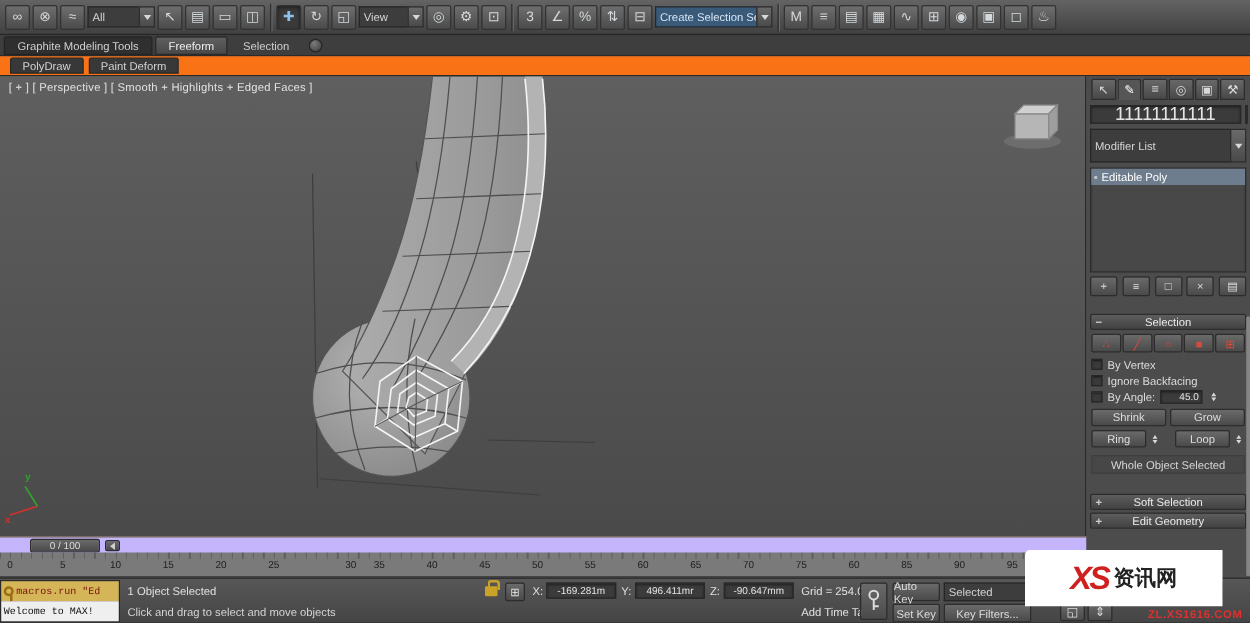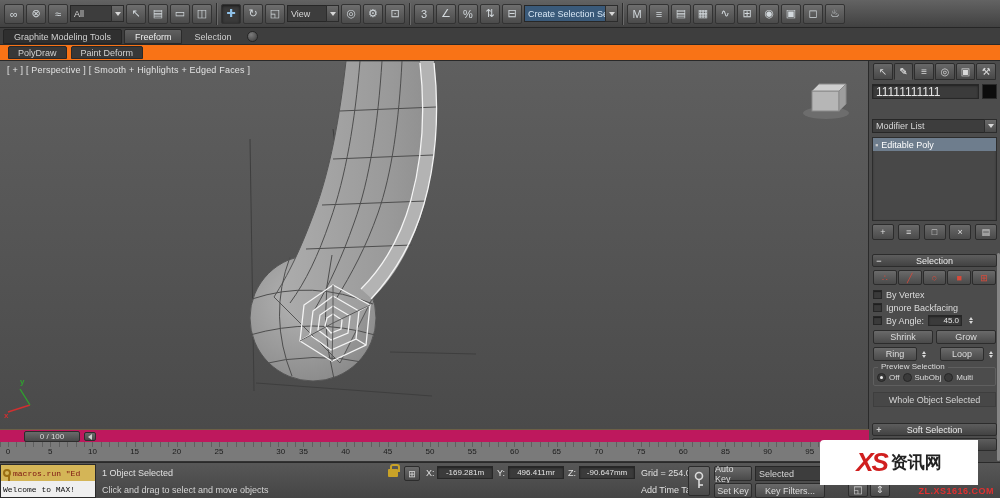--- a/index.html
+++ b/index.html
@@ -58,21 +58,21 @@
   .axis-label { position:absolute; font-size:8px; font-weight:bold; }
 
   
   .cmd-panel { position:absolute; left:869px; top:61px; width:131px; height:401px; background:#4c4c4c;
      padding:0 3px; overflow:hidden; font-size:9px; }
   .cmd-tabs { height:21px; display:flex; gap:1px; padding:2px 1px 0; }
   .cmd-tab { flex:1; height:17px; background:linear-gradient(#686868,#484848); border:1px solid #2d2d2d;
      border-radius:2px 2px 0 0; display:flex; align-items:center; justify-content:center; font-size:10px; color:#d8d8d8; }
   .cmd-tab.active { background:#565656; border-bottom-color:#565656; color:#fff; }
   .name-row { display:flex; gap:3px; margin-top:2px; height:15px; }
-  .name-field { flex:1; font-size:12px; display:flex; align-items:center; padding:0 3px; }
+  .name-field { flex:1; font-size:15px; display:flex; align-items:center; padding:0 19px; }
   .color-swatch { width:15px; height:15px; background:#0c0c0c; border:1px solid #2a2a2a; }
   .stack { margin-top:4px; height:84px; background:#484848; border:1px solid #2d2d2d; box-shadow:inset 0 1px 2px rgba(0,0,0,.3); }
   .stack-row { height:13px; display:flex; align-items:center; gap:3px; padding:0 2px; }
   .stack-row.selected { background:#6e7d8d; color:#fff; }
   .stack-tools { margin-top:3px; height:17px; display:flex; justify-content:space-between; }
   .stack-tools .btn3d { width:22px; height:16px; font-size:9px; }
   .rollout-head { height:13px; margin-top:2px; background:linear-gradient(#5d5d5d,#424242);
      border:1px solid #2c2c2c; border-radius:2px; display:flex; align-items:center; font-size:9px; color:#ececec; }
   .rollout-head .rtoggle { width:12px; text-align:center; font-weight:bold; color:#cfcfcf; }
   .rollout-head .rtitle { flex:1; text-align:center; padding-right:12px; }
@@ -87,21 +87,21 @@
   .rl-row .btn3d { width:44px; height:14px; font-size:9px; }
   .rl-row .spacer { flex:1; }
   .groupbox { border:1px solid #5f5f5f; border-radius:2px; margin-top:6px; padding:5px 3px 3px; position:relative; }
   .groupbox .gb-label { position:absolute; top:-6px; left:4px; background:#4c4c4c; padding:0 3px; font-size:8px; color:#dcdcdc; }
   .radio-row { display:flex; align-items:center; gap:3px; font-size:8px; color:#dcdcdc; }
   .whole-bar { margin-top:6px; height:15px; background:#474747; border:1px solid #3e3e3e;
      display:flex; align-items:center; justify-content:center; font-size:9px; color:#d6d6d6; }
   .panel-scroll { position:absolute; right:0; top:192px; width:3px; height:208px; background:#858585; border-radius:2px; }
 
   
-  .timeslider { position:absolute; left:0; top:429px; width:869px; height:18px; background:#be185d;
+  .timeslider { position:absolute; left:0; top:429px; width:869px; height:18px; background:#c4b5fd;
      border-top:1px solid #6c6046; border-bottom:1px solid #2c2c2c; display:flex; align-items:center; }
   .ts-handle { position:absolute; left:24px; top:1px; width:56px; height:11px; font-size:8px; }
   .ts-arrow { position:absolute; left:84px; top:2px; width:12px; height:9px; display:flex; align-items:center; justify-content:center; }
   .ruler { position:absolute; left:0; top:442px; width:869px; height:20px; background:#7a7a7a;
      border-bottom:1px solid #333;
      background-image:repeating-linear-gradient(90deg, rgba(0,0,0,.22) 0 1px, transparent 1px 8.44px);
      background-position:8px 0; background-size:100% 5px; background-repeat:repeat-x; }
   .tick-num { position:absolute; top:5px; font-size:8px; color:#1d1d1d; transform:translateX(-50%); }
 
   
@@ -282,21 +282,21 @@
       <span class="cmd-tab active">✎</span>
       <span class="cmd-tab">≡</span>
       <span class="cmd-tab">◎</span>
       <span class="cmd-tab">▣</span>
       <span class="cmd-tab">⚒</span>
     </div>
     <div class="name-row">
       <div class="name-field sunken">11111111111</div>
       <span class="color-swatch"></span>
     </div>
-    <div class="combo" style="margin-top:20px; height:14px">
+    <div class="combo" style="margin-top:4px; height:27px">
       <span class="combo-text">Modifier List</span>
       <span class="combo-btn">
           <span class="arr-dn"></span>
         </span>
     </div>
     <div class="stack">
       <div class="stack-row selected">
         <span style="color:#c9c9c9">▪</span>
         <span>Editable Poly</span>
       </div>
@@ -347,31 +347,20 @@
         <span class="spin">
             <span class="arr-up"></span>
             <span class="arr-dn"></span>
           </span>
         <span class="spacer"></span>
         <span class="btn3d">Loop</span>
         <span class="spin">
             <span class="arr-up"></span>
             <span class="arr-dn"></span>
           </span>
-      </div>
-      <div class="groupbox">
-        <span class="gb-label">Preview Selection</span>
-        <div class="radio-row">
-          <span class="radio on"></span>
-          <span>Off</span>
-          <span class="radio"></span>
-          <span>SubObj</span>
-          <span class="radio"></span>
-          <span>Multi</span>
-        </div>
       </div>
       <div class="whole-bar">Whole Object Selected</div>
     </div>
 
     <div class="rollout-head" style="margin-top:14px">
       <span class="rtoggle">+</span>
       <span class="rtitle">Soft Selection</span>
     </div>
     <div class="rollout-head">
       <span class="rtoggle">+</span>

